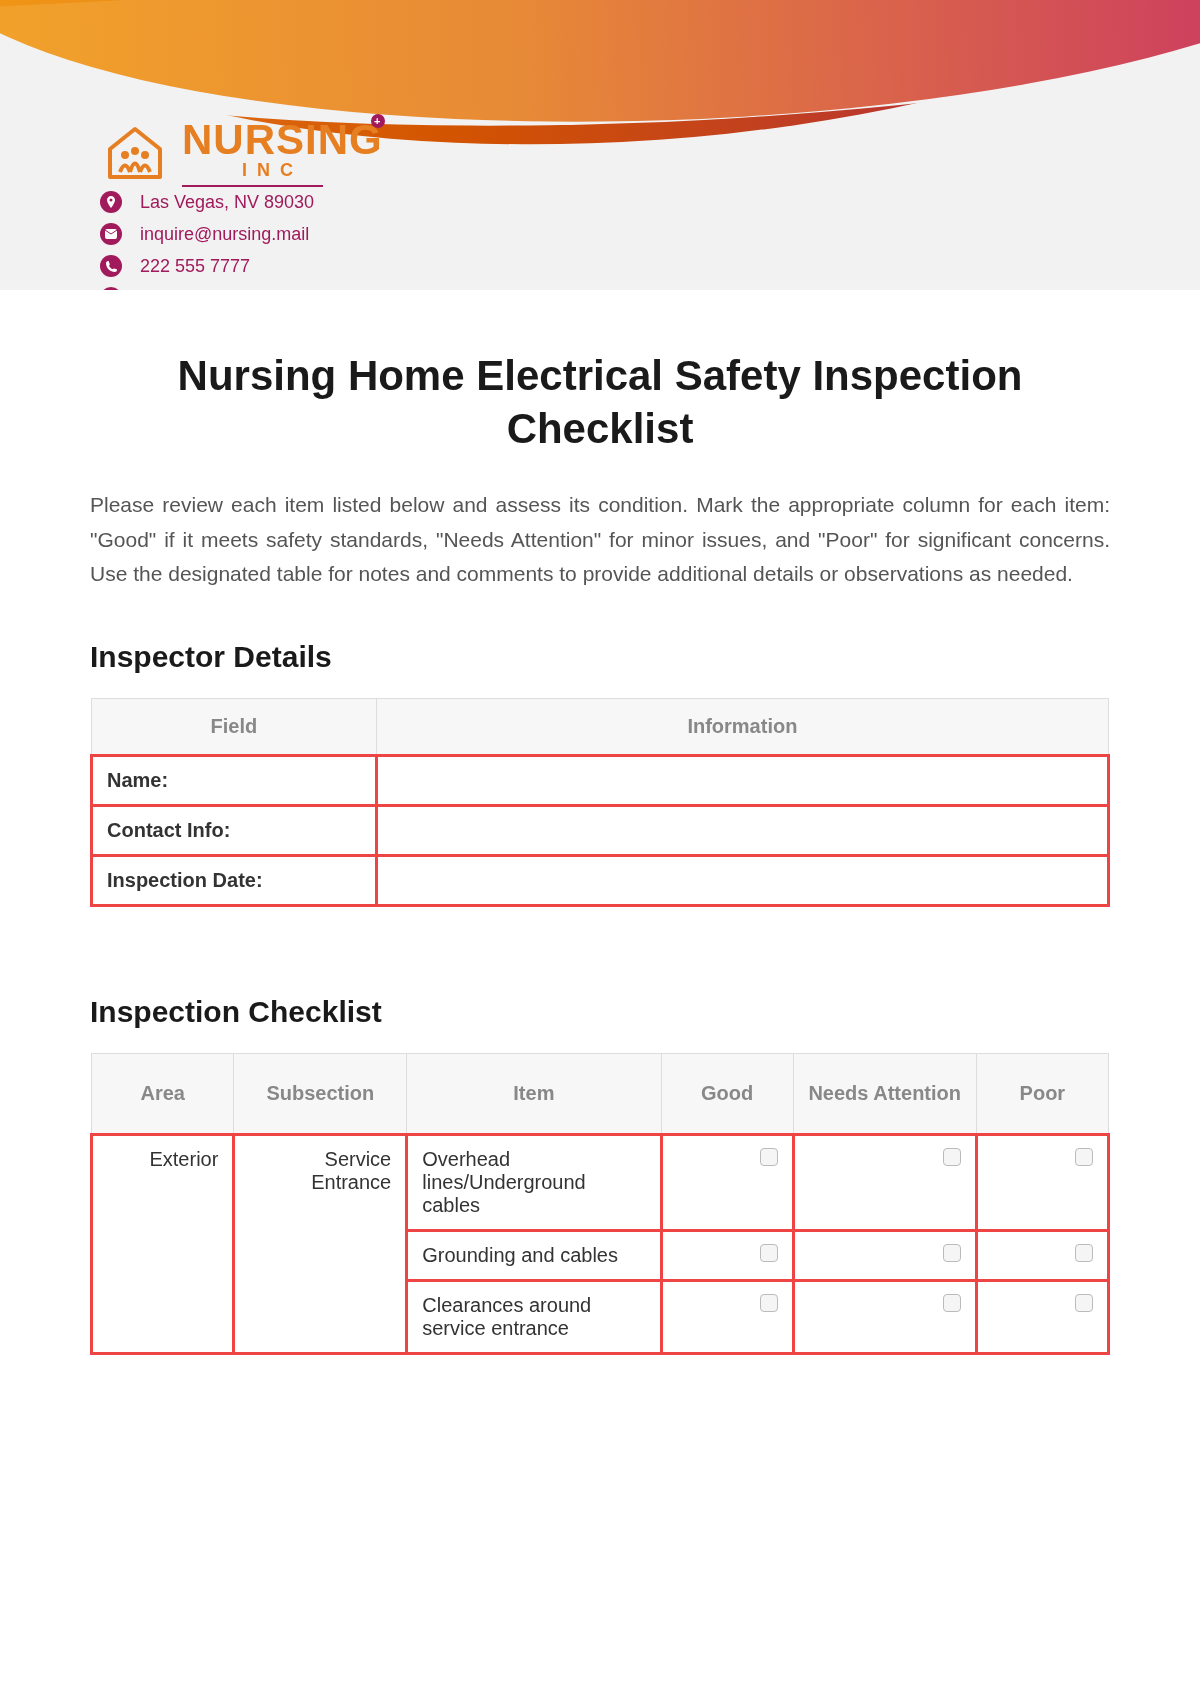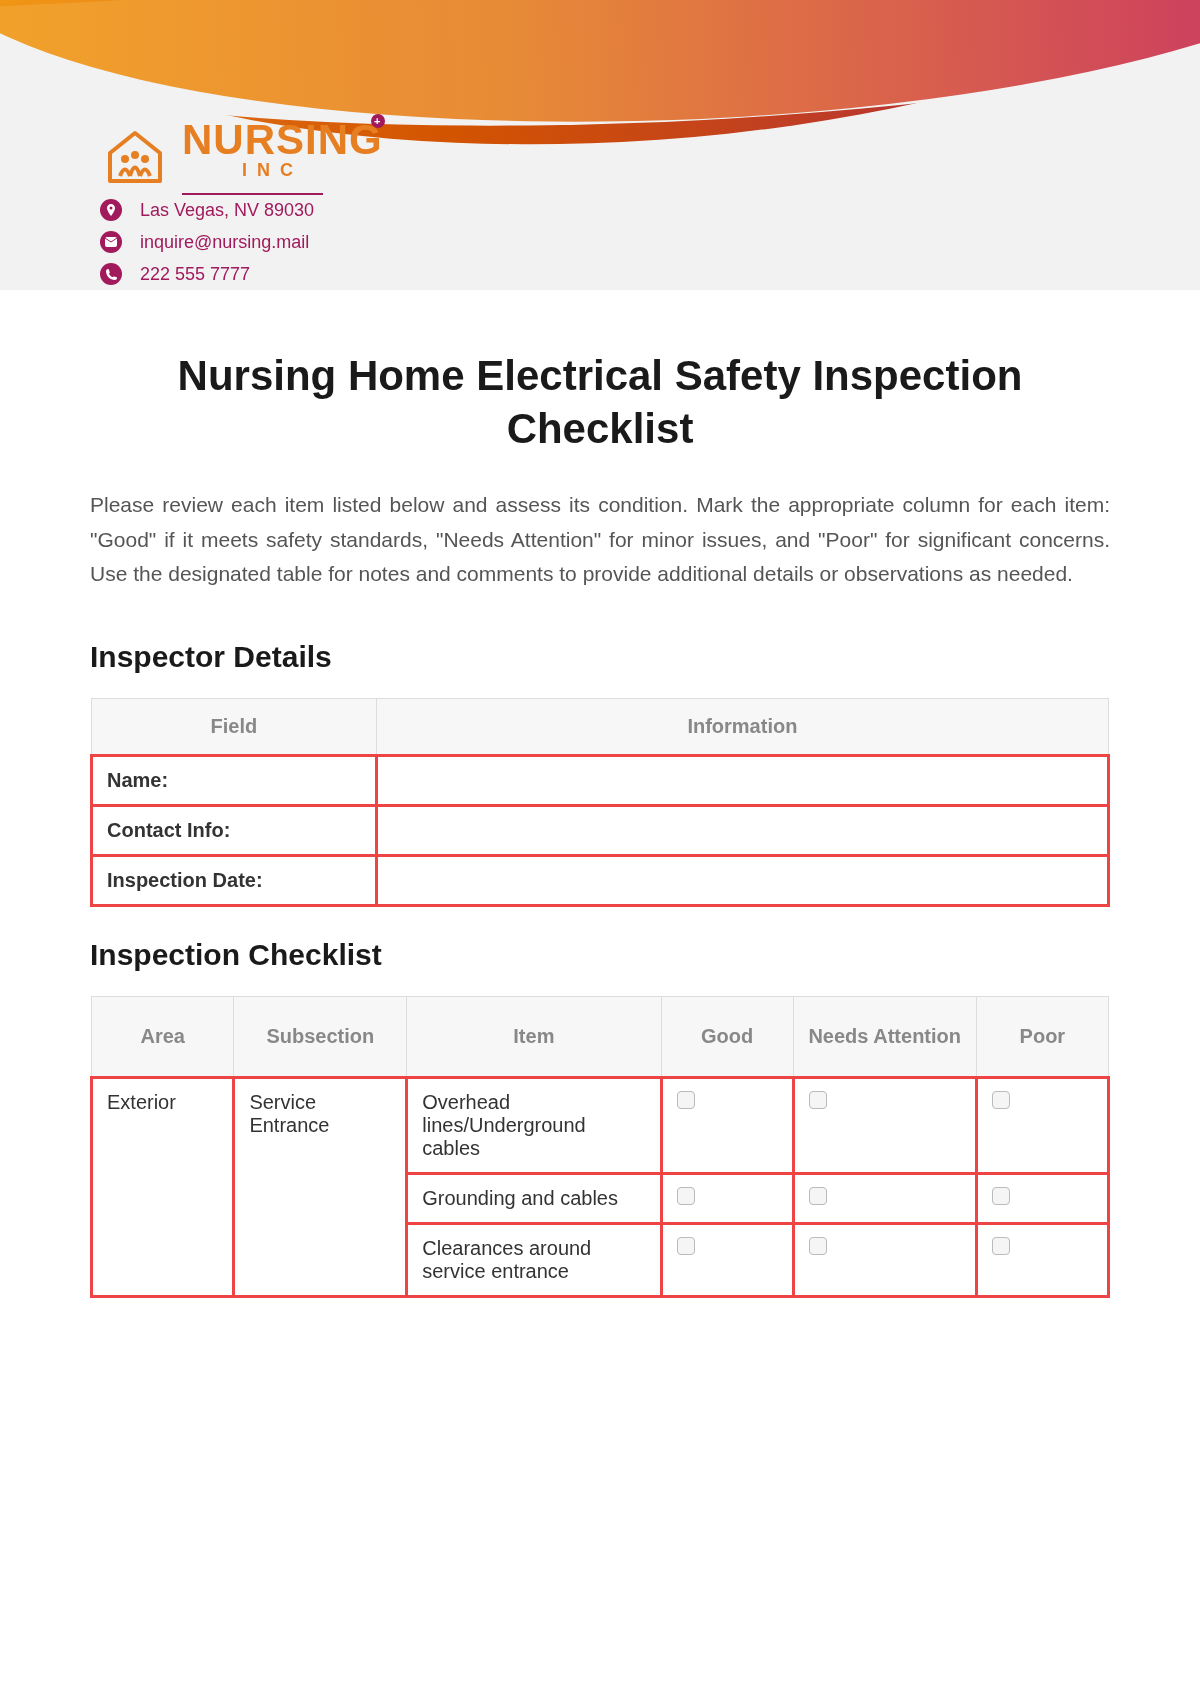--- a/index.html
+++ b/index.html
@@ -75,21 +75,21 @@
     border-radius: 50%;
     display: flex; align-items: center; justify-content: center;
     color: #fff; font-size: 11px; font-weight: bold;
   }
   .logo-sub {
     font-size: 18px;
     letter-spacing: 10px;
     color: #e67e22;
     font-weight: 600;
     border-bottom: 2px solid #a01a5c;
-    padding-bottom: 12px;
+    padding-bottom: 4px;
     margin-top: -4px;
     align-self: flex-start;
     padding-left: 60px;
     padding-right: 20px;
   }
   .contact-list {
     display: flex;
     flex-direction: column;
     gap: 10px;
     padding-top: 4px;
@@ -131,21 +131,21 @@
   }
   h2 {
     font-size: 30px;
     font-weight: 800;
     color: #1a1a1a;
     margin-bottom: 24px;
   }
   table {
     width: 100%;
     border-collapse: collapse;
-    margin-bottom: 31px;
+    margin-bottom: 88px;
     font-size: 20px;
   }
   th {
     background: #f7f7f7;
     color: #888;
     font-weight: 700;
     padding: 16px 14px;
     border: 1px solid #ddd;
     text-align: center;
   }
@@ -154,21 +154,21 @@
     padding: 12px 14px;
     vertical-align: top;
     color: #333;
   }
   .details-table td:first-child {
     font-weight: 700;
     width: 28%;
   }
   .checklist-table th { padding: 28px 10px; }
   .checklist-table td { text-align: left; }
-  .checklist-table .center-col { text-align: left; }
+  .checklist-table .center-col { text-align: right; }
   .checkbox {
     display: inline-block;
     width: 18px; height: 18px;
     border: 1.5px solid #bbb;
     border-radius: 4px;
     background: #f5f5f5;
   }
 </style>
 </head>
 <body>

